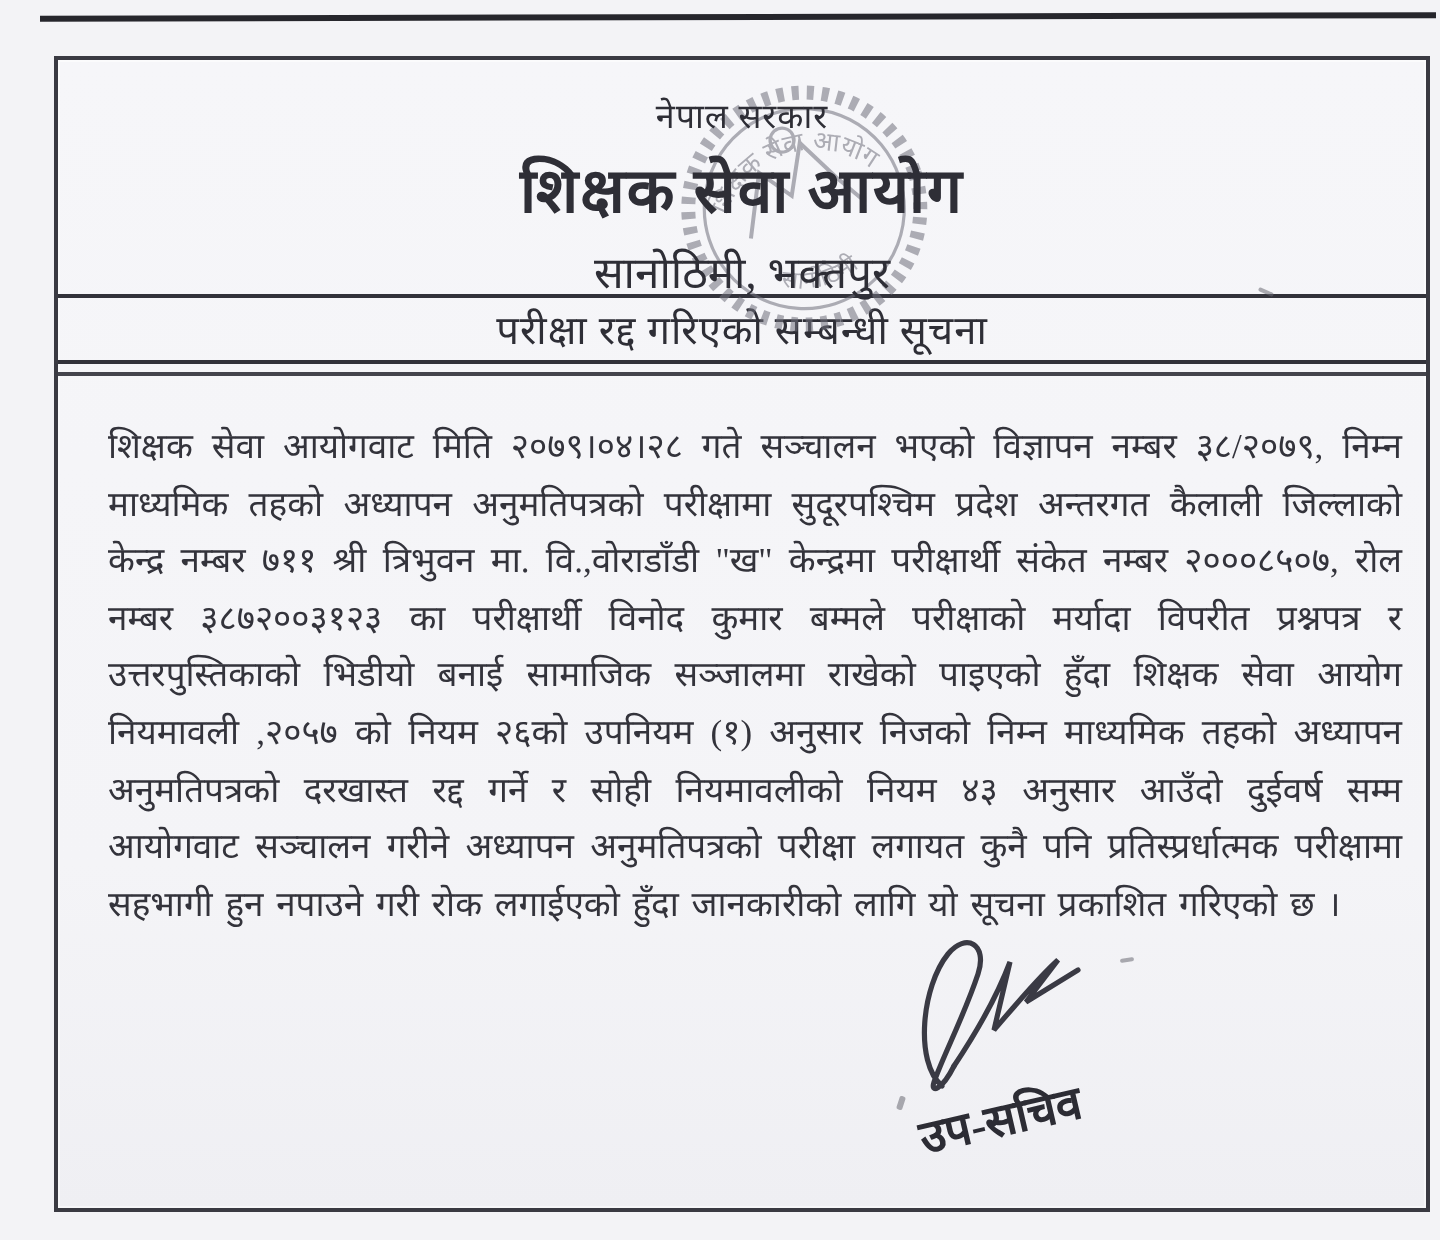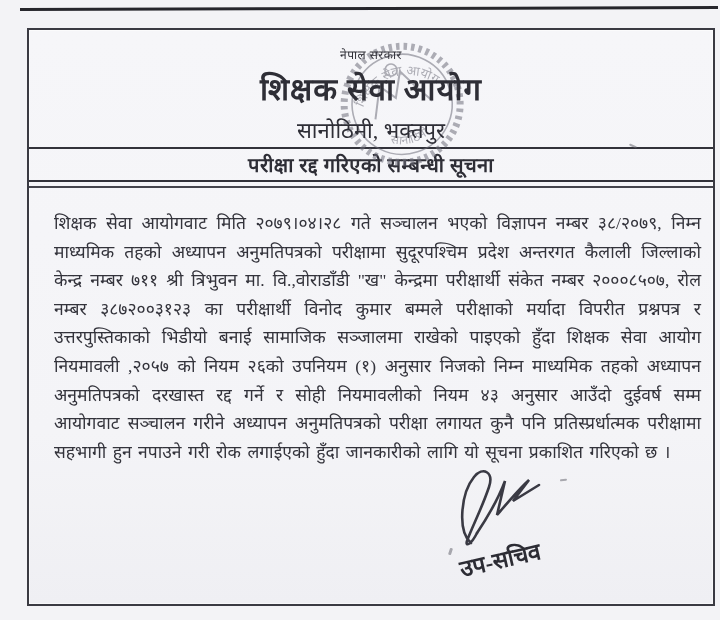--- a/index.html
+++ b/index.html
@@ -17,26 +17,26 @@
     position:absolute;left:27px;top:28px;width:684px;height:574px;
     border:2px solid #3a3a42;
     background:linear-gradient(180deg,#f6f6f9 0%,#f4f4f7 70%,#efeff3 100%);
     box-shadow:inset 0 0 0 1px rgba(255,255,255,.5);
   }
   .letterhead{position:relative;height:117px;text-align:center;}
   .seal{
     position:absolute;left:283px;top:-8px;width:185px;height:175px;
     opacity:.55;pointer-events:none;
   }
-  .gov-name{position:relative;padding-top:16px;font-size:12px;letter-spacing:.5px;}
+  .gov-name{position:relative;padding-top:16px;font-size:17px;letter-spacing:.5px;}
   .org-name{position:relative;font-size:31px;font-weight:700;margin-top:4px;letter-spacing:1px;}
   .office-loc{position:relative;font-size:22px;margin-top:5px;}
   .rule-single{height:0;border-top:2px solid #32323a;}
   .title-band{height:31px;display:flex;align-items:center;justify-content:center;}
-  .notice-title{font-size:20px;font-weight:700;letter-spacing:.5px;}
+  .notice-title{font-size:20px;font-weight:400;letter-spacing:.5px;}
   .rule-double{height:4px;border-top:2px solid #32323a;border-bottom:2px solid #44444c;}
   .notice-body{
     padding:21px 12px 0 25px;
     font-size:17.5px;line-height:28.6px;text-align:justify;
     word-spacing:2px;color:#33333b;
   }
   .sig-block{position:absolute;right:130px;bottom:18px;width:170px;height:115px;}
   .sig-mark{position:absolute;left:42px;top:-4px;width:100px;height:80px;}
   .sig-title{
     position:absolute;left:12px;top:72px;width:150px;text-align:center;

